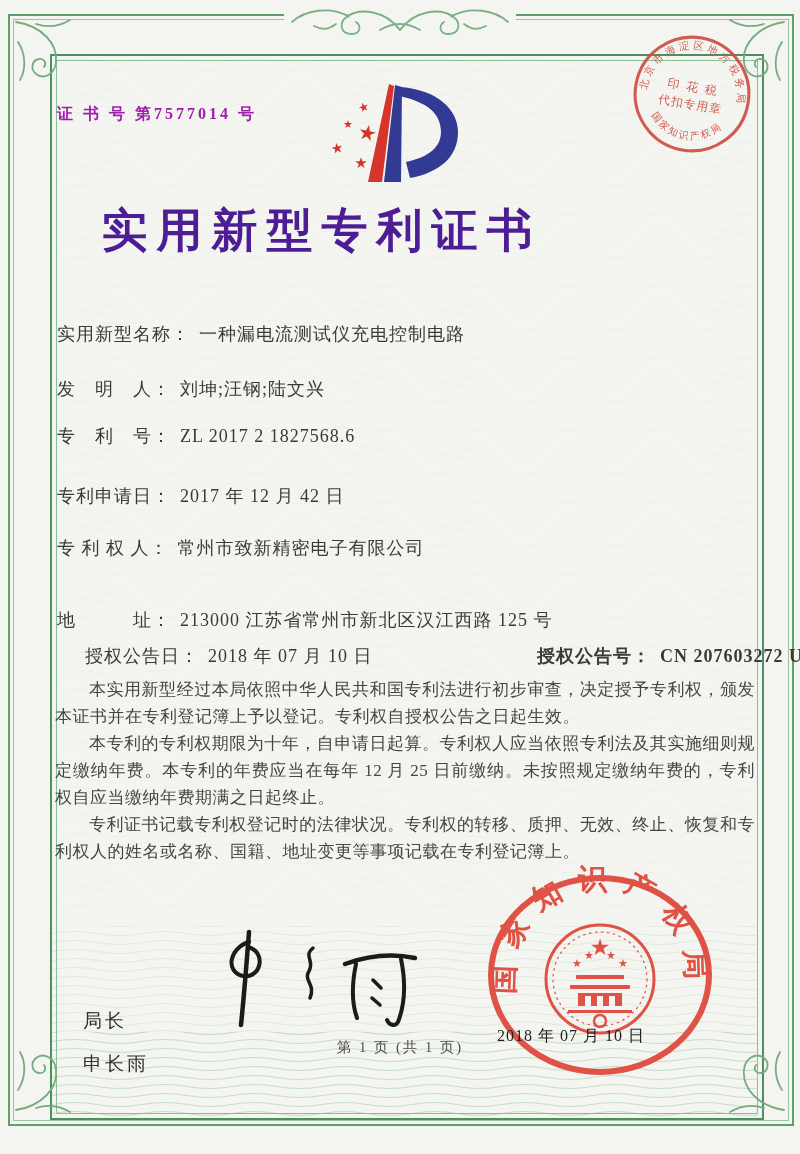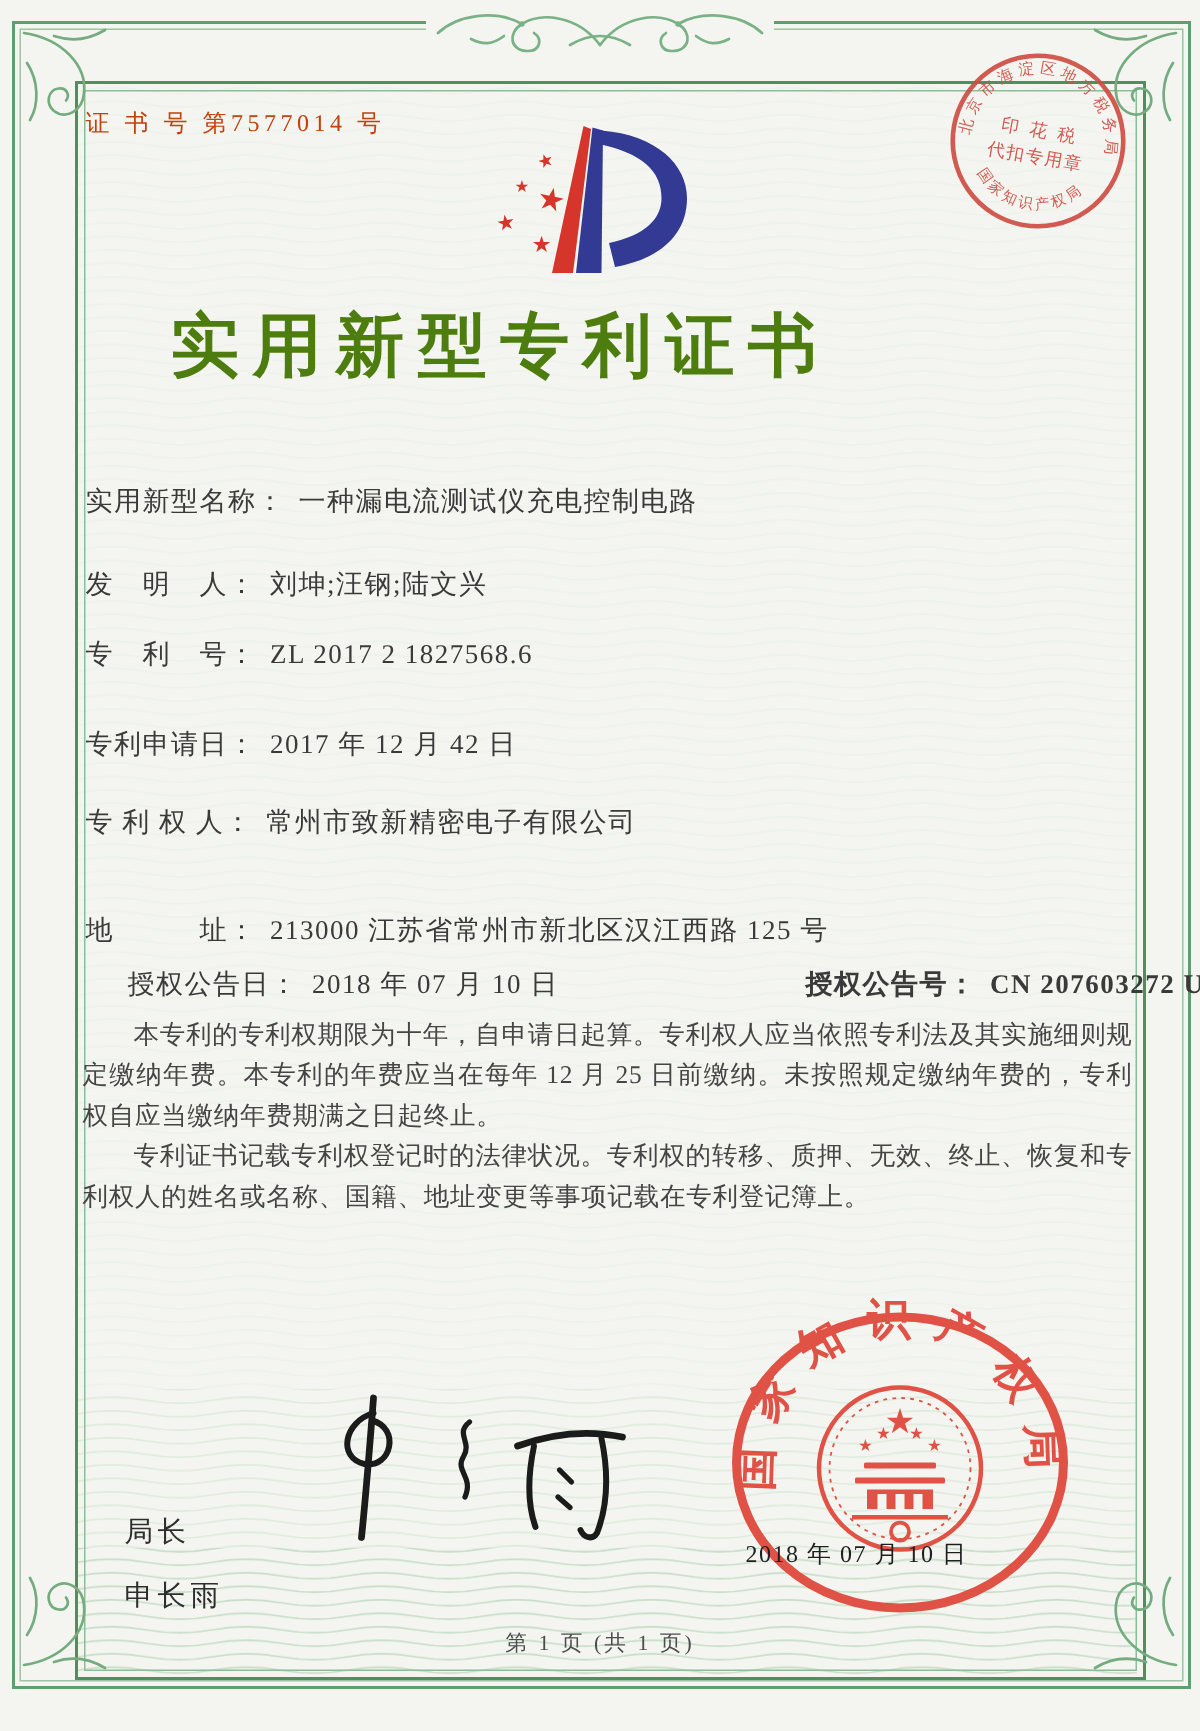--- a/index.html
+++ b/index.html
@@ -22,28 +22,29 @@
     position:absolute; left:50px; top:54px; width:710px; height:1062px;
     border:2.5px solid #4f8f5f; pointer-events:none;
   }
   .inner-frame::after {
     content:""; position:absolute; inset:4px; border:1px solid #8cbd95;
   }
   .corner-flourish { position:absolute; width:70px; height:84px; }
   .texture-svg { position:absolute; left:52px; top:56px; pointer-events:none; }
   
   .cert-no {
-    position:absolute; left:57px; top:72px; font-size:16px; letter-spacing:3px;
-    color:#c2410c;
+    position:absolute; left:57px; top:104px; font-size:16px; letter-spacing:3px;
+    color:#a21caf;
+    font-weight:bold;
   }
   .logo { position:absolute; left:298px; top:70px; }
   .tax-stamp { position:absolute; left:630px; top:32px; opacity:.92; }
   .title {
-    position:absolute; left:12px; top:200px; width:643px; text-align:center;
-    font-size:46px; font-weight:600; letter-spacing:9px; color:#4d7c0f;
+    position:absolute; left:0; top:200px; width:643px; text-align:center;
+    font-size:46px; font-weight:600; letter-spacing:9px; color:#4c1d95;
   }
   
   .field-row { position:absolute; left:57px; font-size:18px; color:#3a3a3a; white-space:nowrap; }
   .flabel { letter-spacing:1px; }
   .fvalue { margin-left:9px; letter-spacing:1px; }
   .grant-right { position:absolute; left:452px; top:0;font-weight:bold; }
   
   .paras {
     position:absolute; left:55px; top:676px; width:700px;
     font-size:17px; line-height:27px; color:#454545; text-align:justify;
@@ -52,21 +53,21 @@
   
   .signatory { position:absolute; left:83px; top:1008px; font-size:19px; letter-spacing:3px; color:#2e2e2e; }
   .signatory div { margin-bottom:17px; }
   .signature-svg { position:absolute; left:215px; top:928px; }
   .gov-seal { position:absolute; left:488px; top:863px; opacity:.95; }
   .seal-date {
     position:absolute; left:497px; top:1026px; font-size:16px; color:#1f1f1f;
     letter-spacing:1px; white-space:nowrap;
   }
   .footer {
-    position:absolute; left:0; top:1086px; width:800px; text-align:center;
+    position:absolute; left:0; top:1038px; width:800px; text-align:center;
     font-size:14.5px; letter-spacing:2px; color:#4d4d4d;
   }
   .seal-text { font-weight:600; }
 </style>
 </head>
 <body>
 
 <div id="page">
 
   <svg class="texture-svg" width="706" height="1060">
@@ -183,20 +184,21 @@
   <div class="field-row" style="top:644px; width:700px;margin-left:28px;">
     <span>
       <span class="flabel">授权公告日：</span><span class="fvalue">2018 年 07 月 10 日</span>
     </span>
     <span class="grant-right">
       <span class="flabel">授权公告号：</span><span class="fvalue">CN 207603272 U</span>
     </span>
   </div>
 
   <div class="paras">
+    <p>本实用新型经过本局依照中华人民共和国专利法进行初步审查，决定授予专利权，颁发本证书并在专利登记簿上予以登记。专利权自授权公告之日起生效。</p>
     <p>本专利的专利权期限为十年，自申请日起算。专利权人应当依照专利法及其实施细则规定缴纳年费。本专利的年费应当在每年 12 月 25 日前缴纳。未按照规定缴纳年费的，专利权自应当缴纳年费期满之日起终止。</p>
     <p>专利证书记载专利权登记时的法律状况。专利权的转移、质押、无效、终止、恢复和专利权人的姓名或名称、国籍、地址变更等事项记载在专利登记簿上。</p>
   </div>
 
   <div class="signatory">
     <div>局长</div>
     <div>申长雨</div>
   </div>
 
   <svg class="signature-svg" width="205" height="105" viewBox="0 0 205 105">

